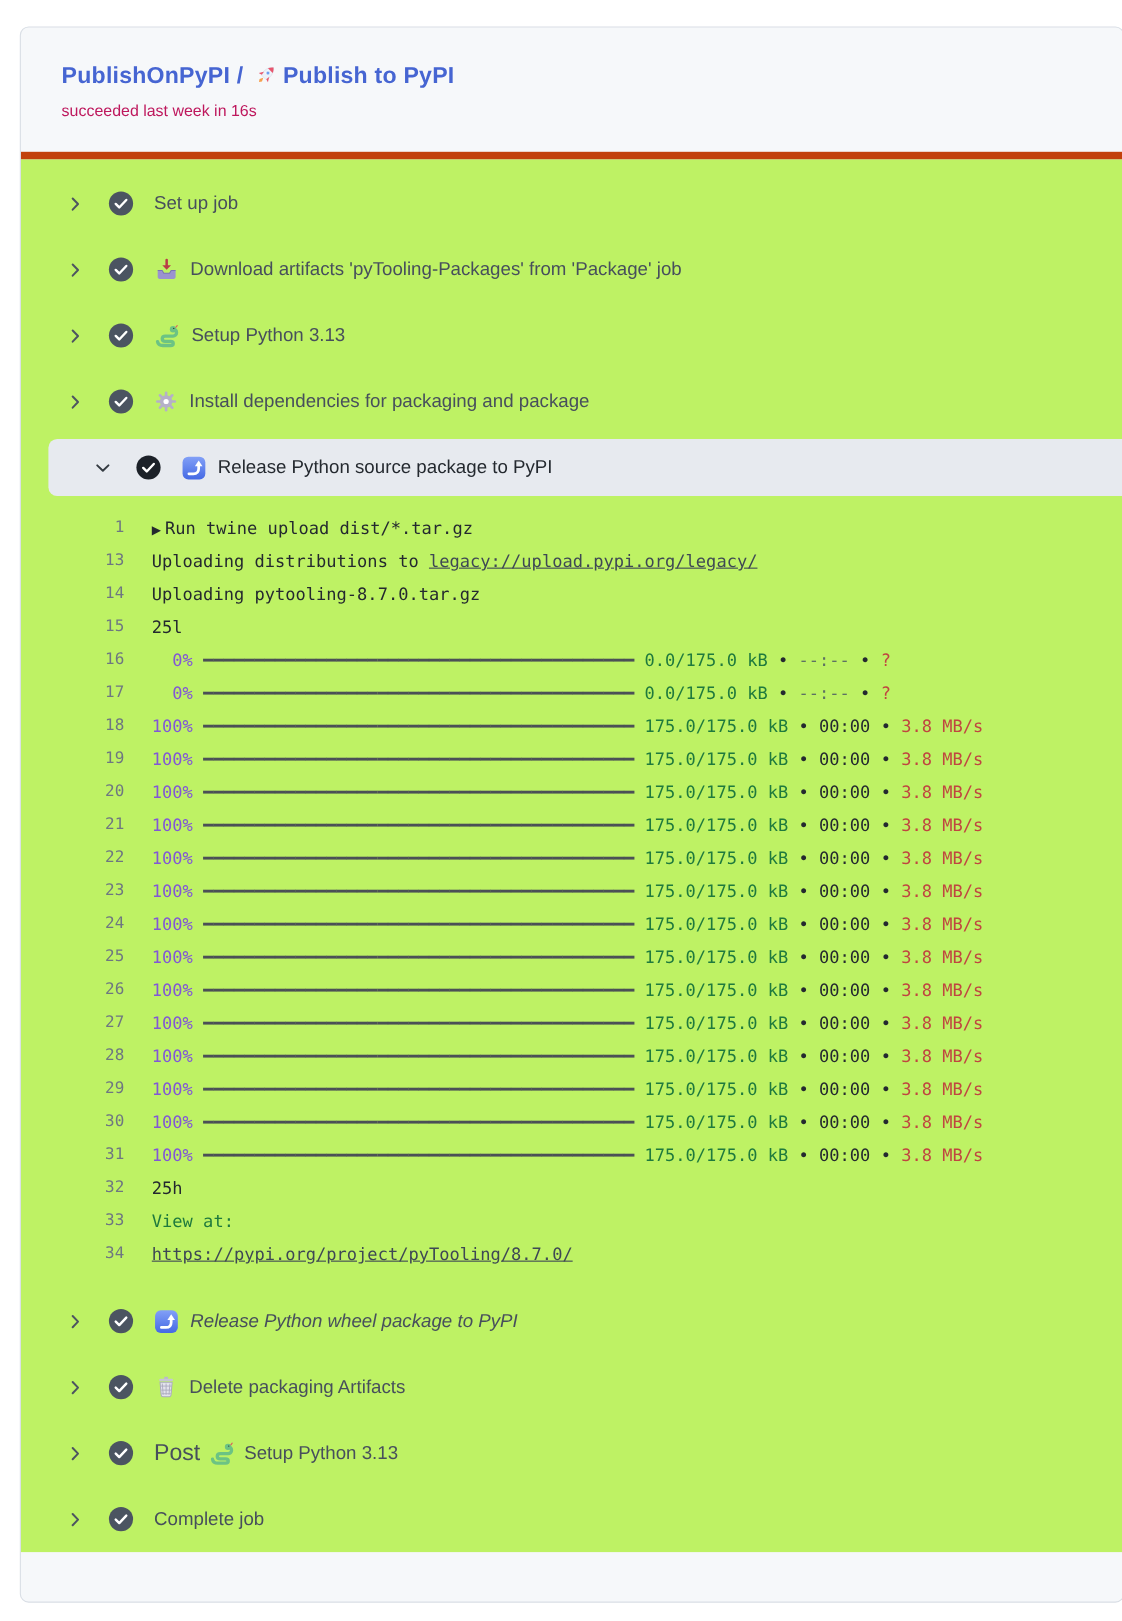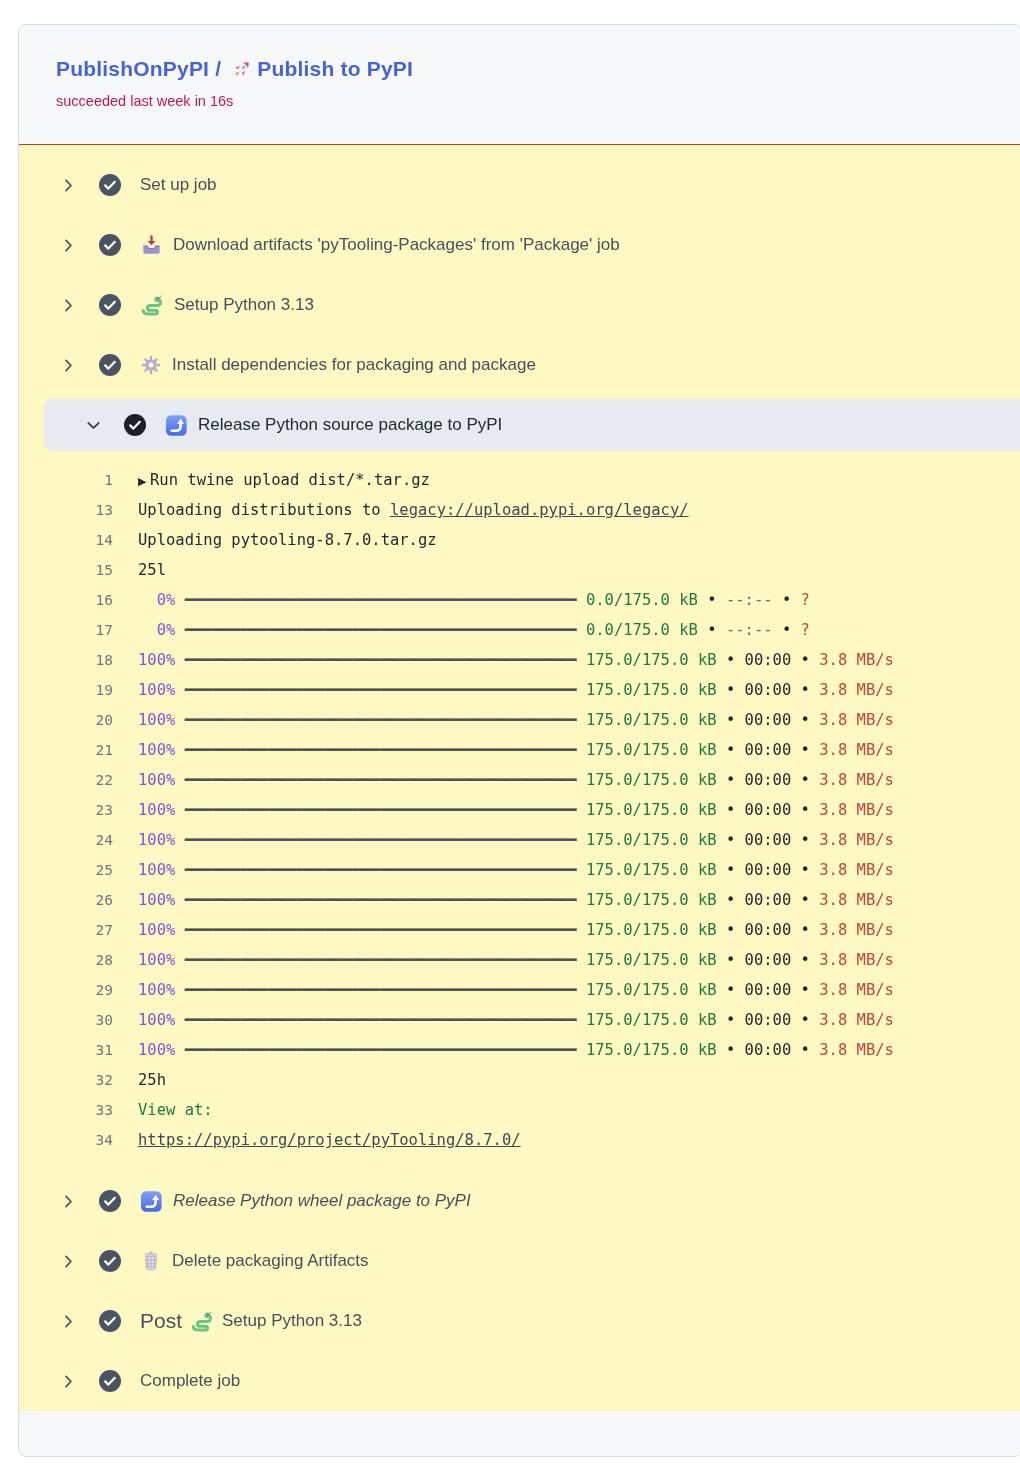--- a/index.html
+++ b/index.html
@@ -5,25 +5,25 @@
   * { box-sizing: border-box; }
   html,body { margin:0; padding:0; }
   body {
     width:1020px; height:1474px; background:#ffffff; overflow:hidden;
     font-family:"Liberation Sans", sans-serif; position:relative;
   }
   .card {
     position:absolute; left:18px; top:24px; width:1004px; height:1433px;
     background:#f6f8fa; border:1px solid #d9dee5; border-radius:8px; overflow:hidden;
   }
-  .card-header { padding:32px 0 0 37px; height:120px; border-bottom:1px solid #c2410c; }
+  .card-header { padding:32px 0 0 37px; height:120px; border-bottom:7px solid #c2410c; }
   .title { font-size:21px; font-weight:bold; color:var(--accent,#4665d2); letter-spacing:.2px; }
   .title .rocket { display:inline-block; vertical-align:-4px; margin:0 4px; }
   .subtitle { margin-top:8px; font-size:14.5px; color:#be185d; }
-  .steps-body { background:#fef9c3; padding-top:10px; }
+  .steps-body { background:#bef264; padding-top:10px; }
   .step-row { height:60px; display:flex; align-items:center; padding-left:41px; }
   .step-row.expanded {
     height:52px; margin:4px 0 0 25px; 
     background:var(--highlight,#e7eaef); border-radius:8px 0 0 8px;
   }
   .chev { width:17px; height:17px; flex:none; display:flex; align-items:center; cursor:pointer; }
   .check { margin-left:21px; flex:none; width:24px; height:24px; }
   .sicon { flex:none; margin-left:18px; display:flex; align-items:center; }
   .slabel { font-size:17px; color:#474f5c; }
   .step-row.expanded .slabel { color:#24292f; }

